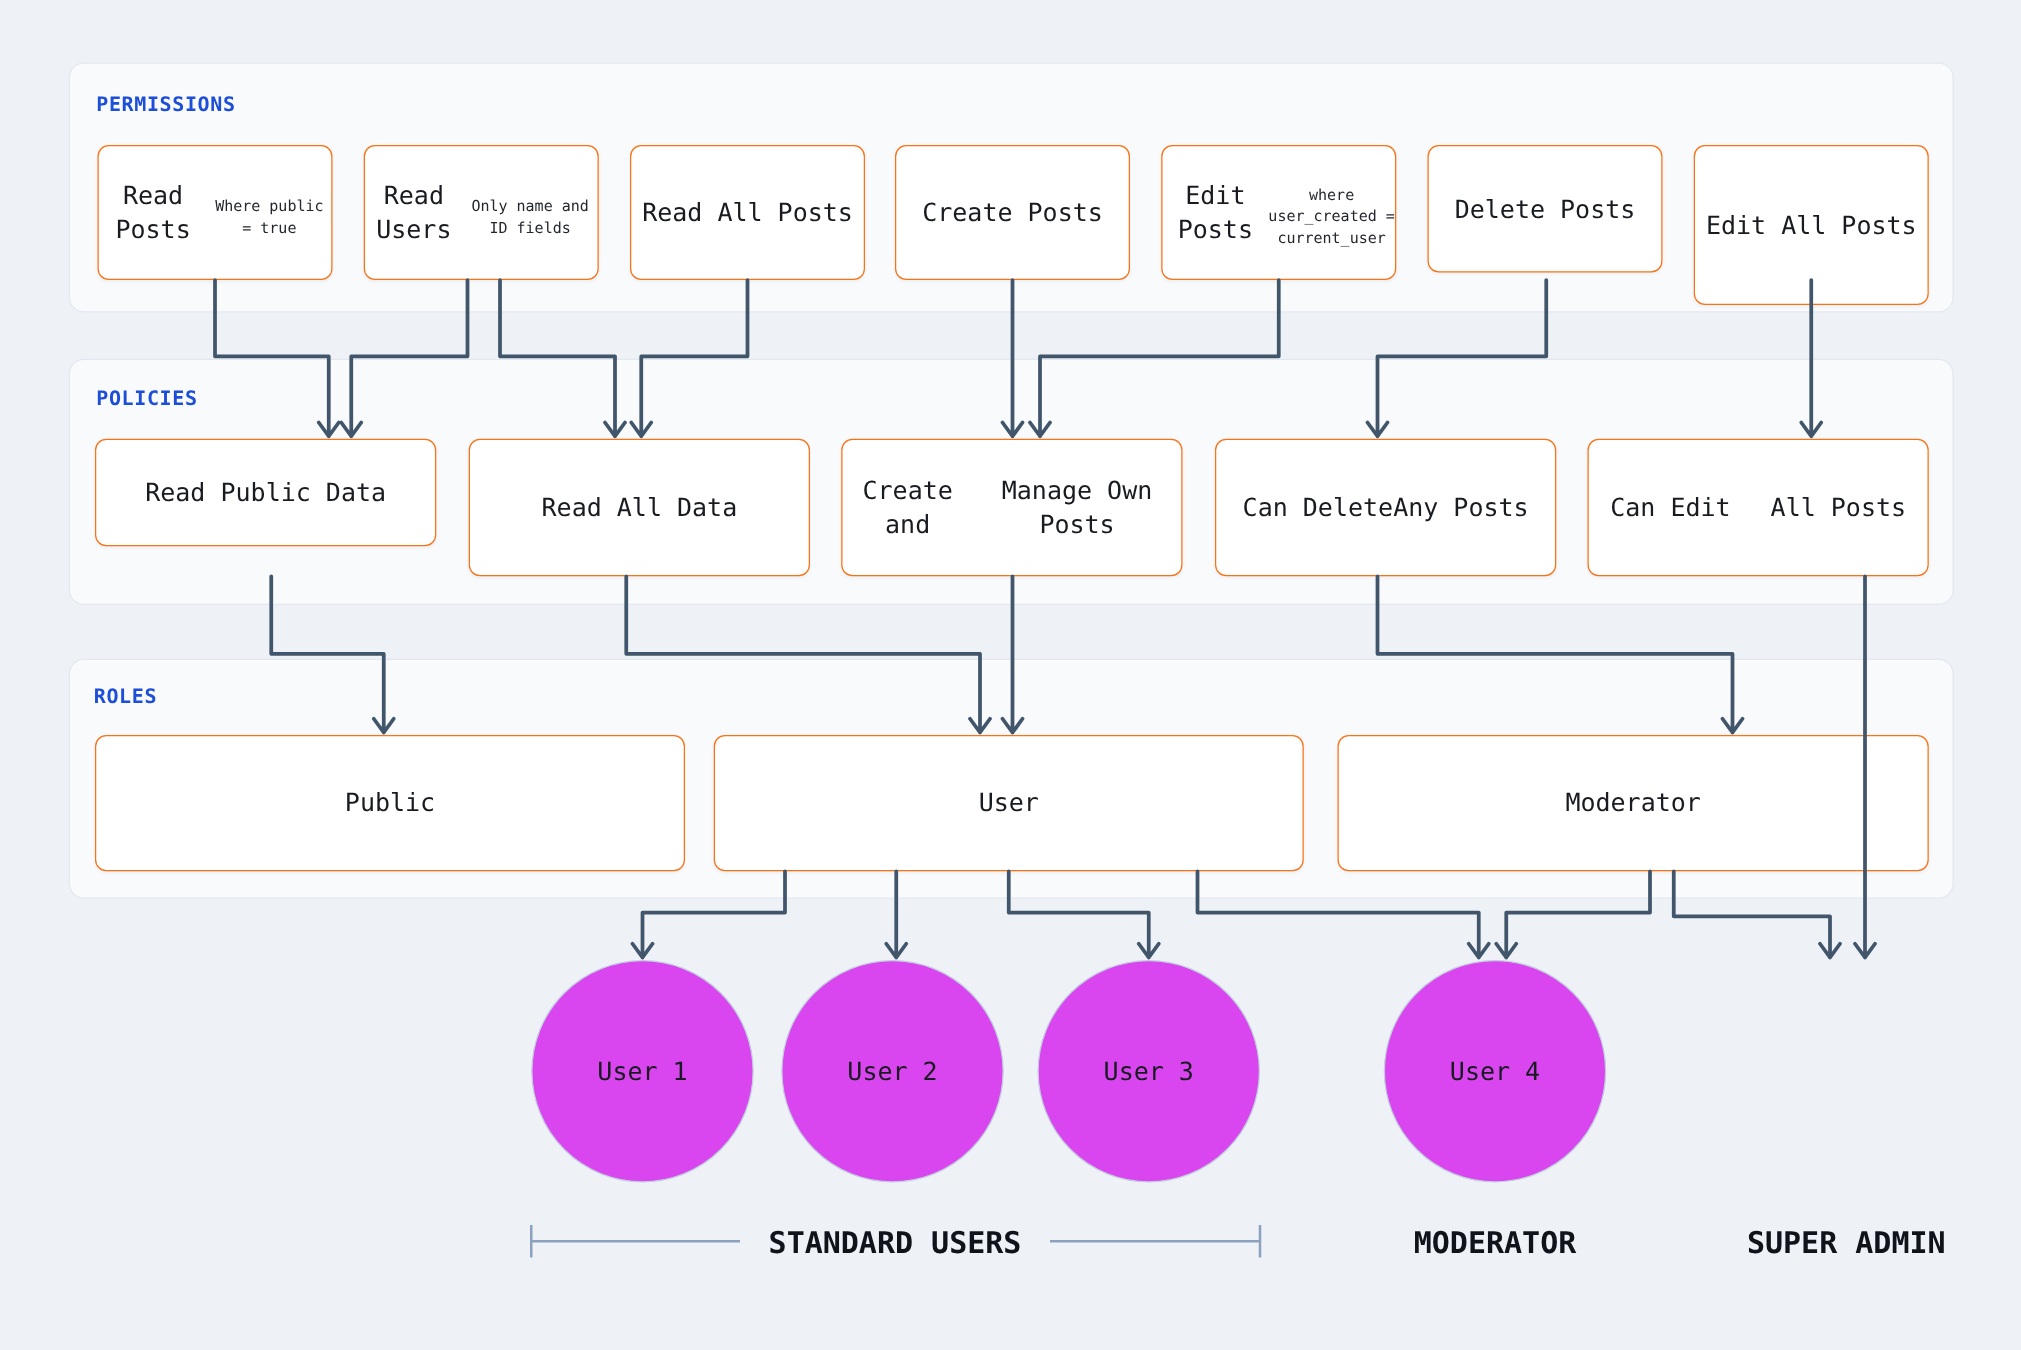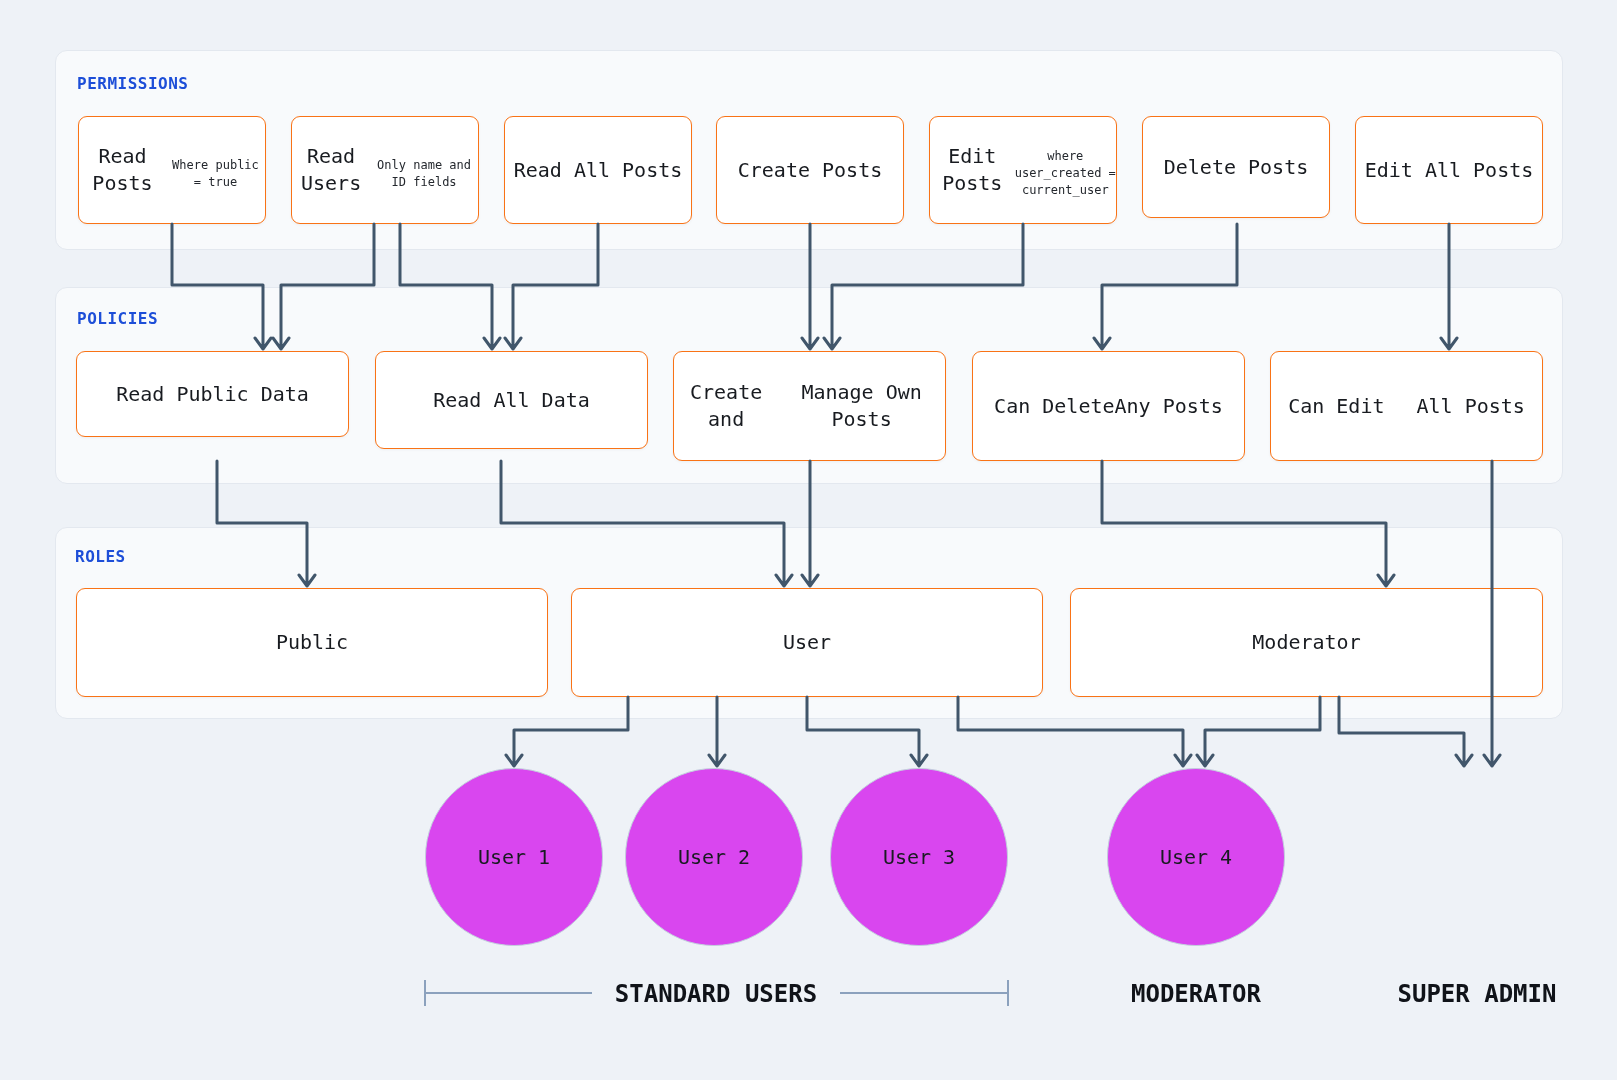--- a/index.html
+++ b/index.html
@@ -51,28 +51,28 @@
   <div class="node" style="left:929px;top:116px;width:188px;height:108px;">
     <div class="main">Edit Posts</div>
     <div class="sub">
       <div>where user_created =</div>
       <div>current_user</div>
     </div>
   </div>
   <div class="node" style="left:1142px;top:116px;width:188px;height:102px;">
     <div class="main">Delete Posts</div>
   </div>
-  <div class="node" style="left:1355px;top:116px;width:188px;height:108px;">
+  <div class="node" style="left:1355px;top:116px;width:188px;height:128px;">
     <div class="main">Edit All Posts</div>
   </div>
 
   <div class="node" style="left:76px;top:351px;width:273px;height:86px;">
     <div class="pline">Read Public Data</div>
   </div>
-  <div class="node" style="left:375px;top:351px;width:273px;height:98px;text-align:right;">
+  <div class="node" style="left:375px;top:351px;width:273px;height:110px;text-align:right;">
     <div class="pline">Read All Data</div>
   </div>
   <div class="node" style="left:673px;top:351px;width:273px;height:110px;">
     <div class="pline">Create and</div>
     <div class="pline">Manage Own Posts</div>
   </div>
   <div class="node" style="left:972px;top:351px;width:273px;height:110px;">
     <div class="pline">Can Delete</div>
     <div class="pline">Any Posts</div>
   </div>

